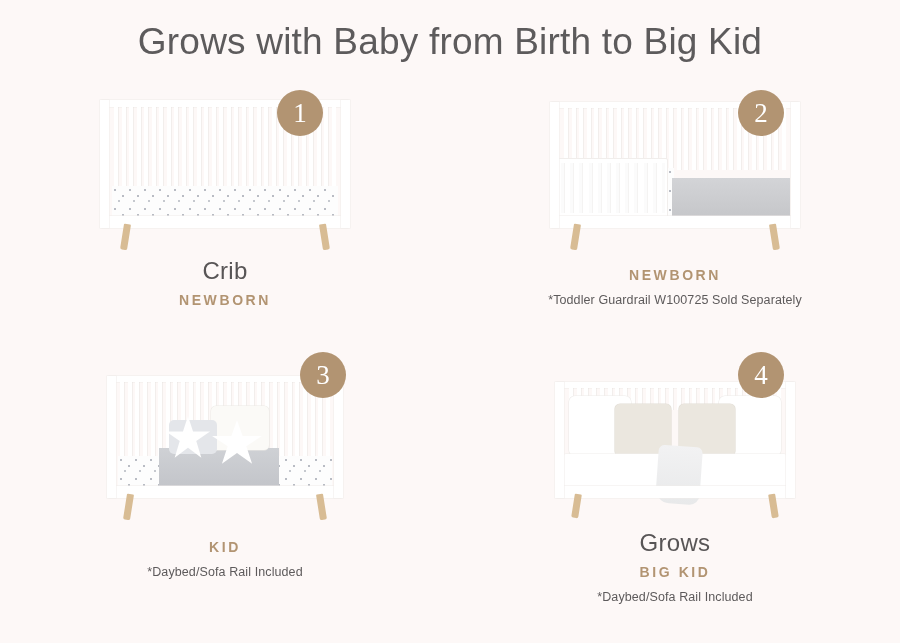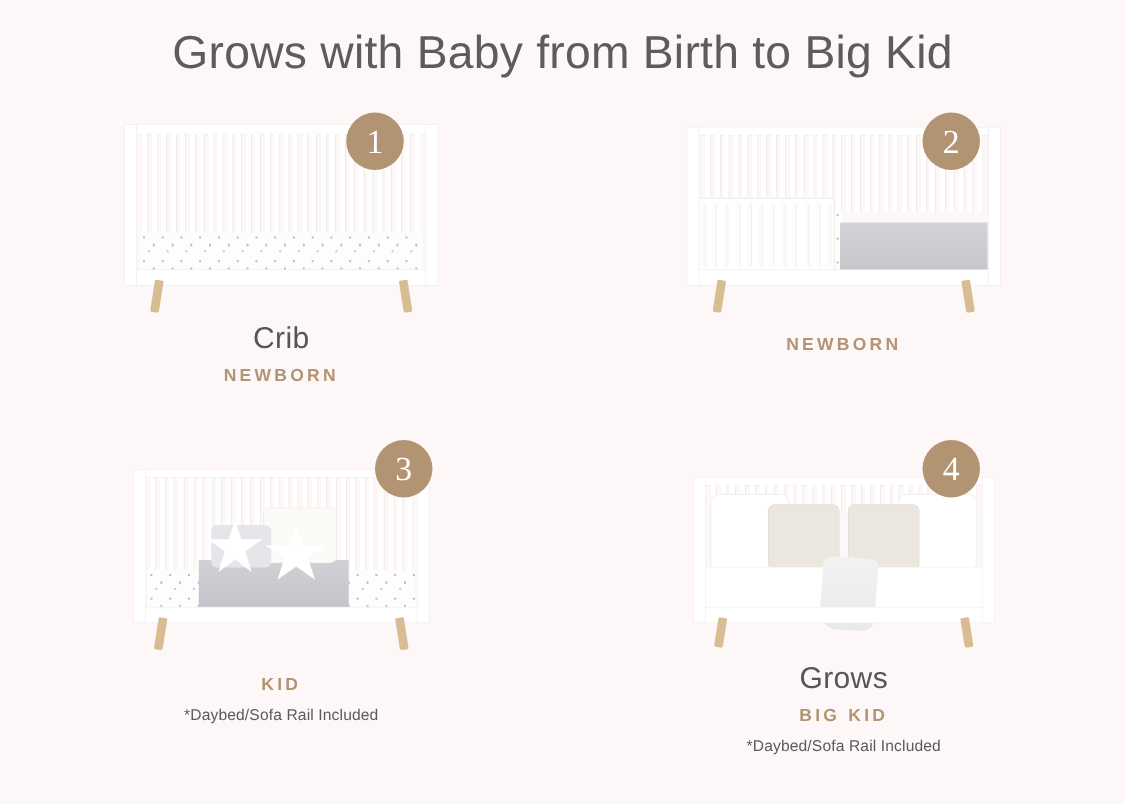--- a/index.html
+++ b/index.html
@@ -370,20 +370,21 @@
           </div>
           <div class="panel-white bot-rail"></div>
           <div class="panel-white side-post-l"></div>
           <div class="panel-white side-post-r"></div>
           <div class="wood-leg l leg-l"></div>
           <div class="wood-leg r leg-r"></div>
         </div>
       </div>
 
       <div class="stage-age">NEWBORN</div>
+      <div class="stage-note">*Toddler Guardrail W100725 Sold Separately</div>
     </div>
 
     <div class="stage">
       <div class="stage-figure">
 
         <div class="badge badge-3">3</div>
 
         <div class="furn day">
           <div class="panel-white top-rail"></div>
           <div class="slats">

